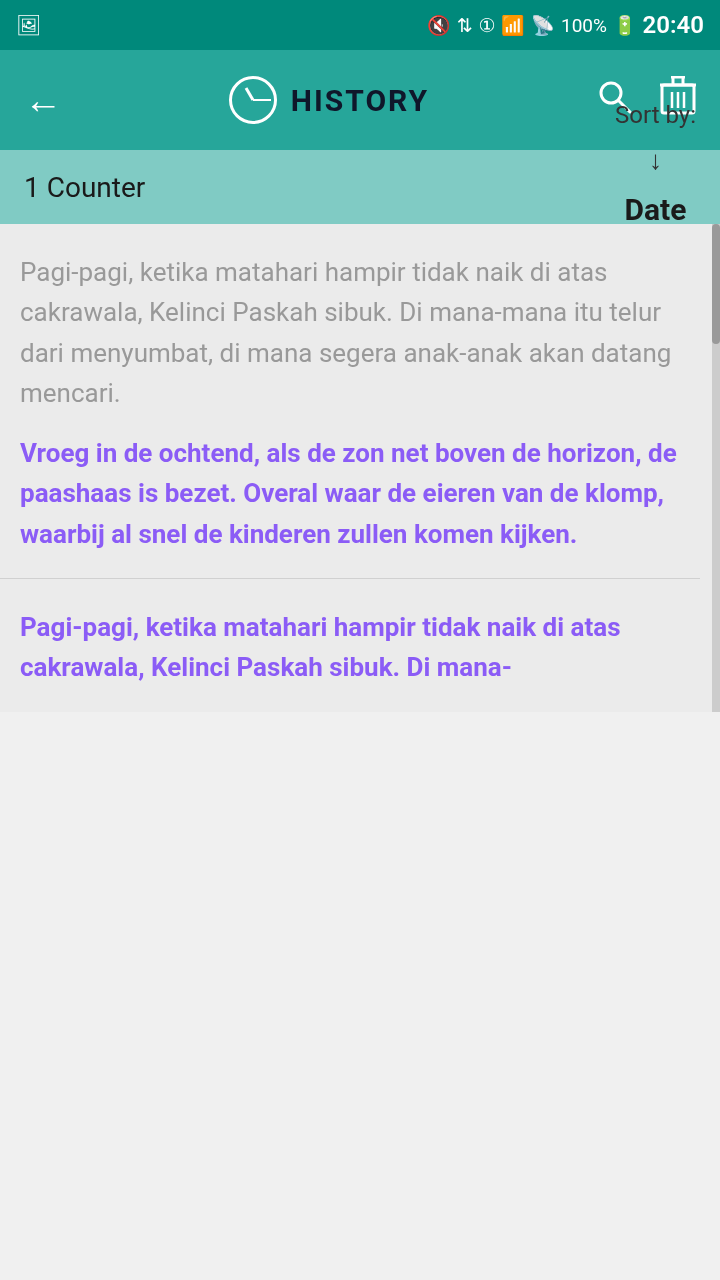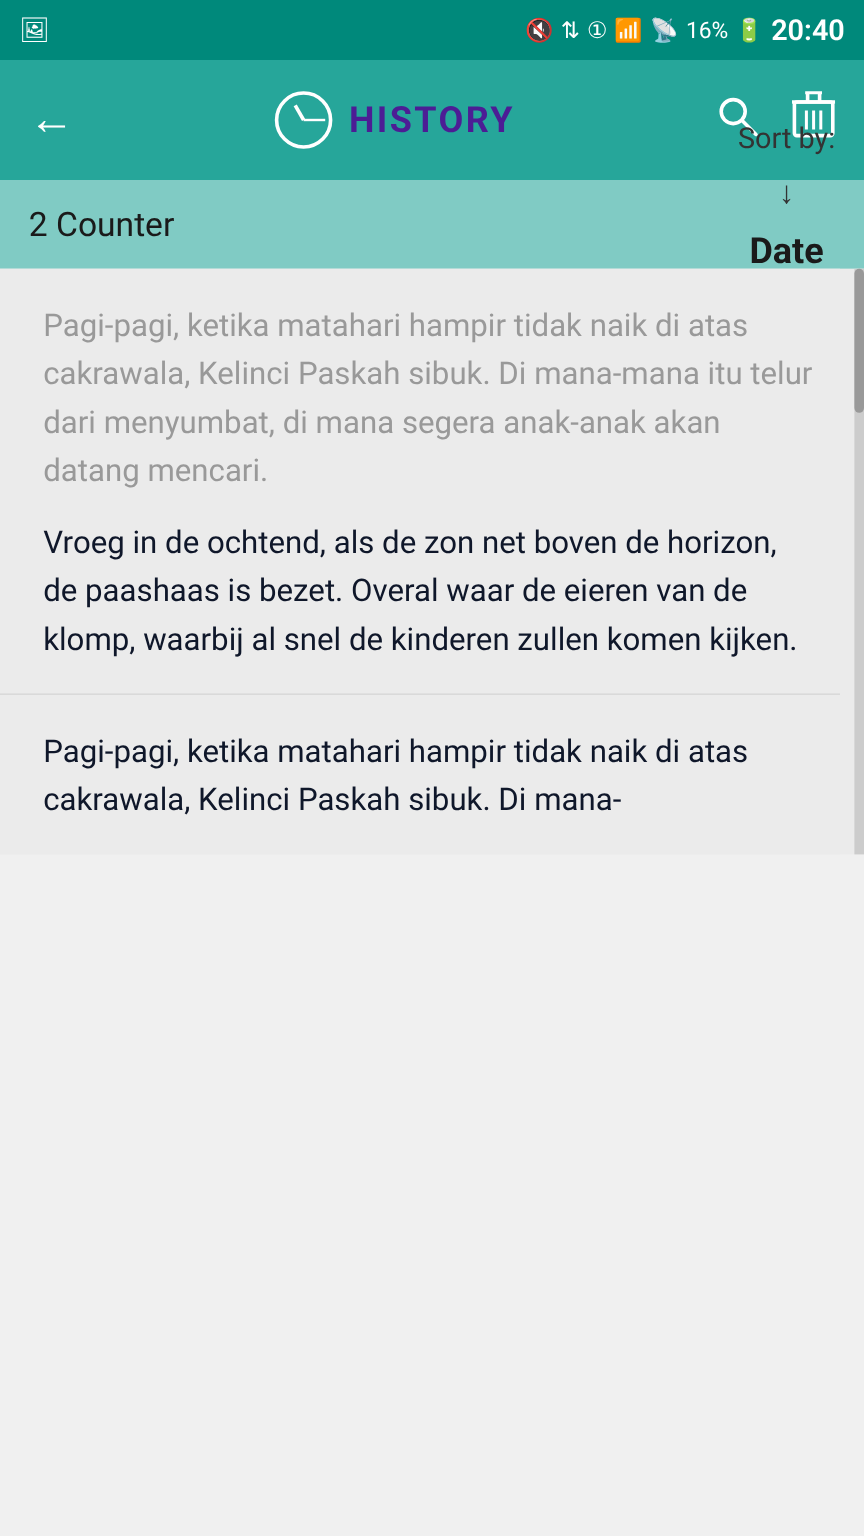--- a/index.html
+++ b/index.html
@@ -59,21 +59,21 @@
     .toolbar-title {
       display: flex;
       align-items: center;
       gap: 14px;
       color: white;
     }
     .toolbar-title-text {
       font-size: 30px;
       font-weight: 700;
       letter-spacing: 2px;
-      color: #4c1d95;
+      color: #0f172a;
     }
     .history-clock-icon {
       width: 48px;
       height: 48px;
       border: 3px solid white;
       border-radius: 50%;
       display: flex;
       align-items: center;
       justify-content: center;
       position: relative;
@@ -172,53 +172,54 @@
     .scrollbar-thumb {
       width: 8px;
       height: 120px;
       background: #999;
       border-radius: 4px;
     }
 
     
     .history-item {
       background: #ebebeb;
-      padding: 28px 20px 24px 36px;
+      padding: 28px 20px 24px 20px;
       border-bottom: 1px solid #d0d0d0;
       width: 700px; 
     }
 
     .original-text {
       font-size: 26px;
       color: #999;
       line-height: 1.55;
       margin-bottom: 20px;
     }
 
     .translated-text {
       font-size: 26px;
-      color: #0f172a;
+      color: #8b5cf6;
       line-height: 1.55;
+      font-weight: bold;
     }
   </style>
 </head>
 <body>
 
 <div class="status-bar">
   <div class="status-bar-left">
 
     <span style="font-size:20px;">🖼</span>
   </div>
   <div class="status-icons">
     <span style="font-size:19px;">🔇</span>
     <span style="font-size:19px;">⇅</span>
     <span style="font-size:19px;">①</span>
     <span style="font-size:19px;">📶</span>
     <span style="font-size:19px;">📡</span>
-    <span style="font-size:19px;">16%</span>
+    <span style="font-size:19px;">100%</span>
     <span style="font-size:19px;">🔋</span>
     <span class="status-time">20:40</span>
   </div>
 </div>
 
 <div class="toolbar">
   <div class="toolbar-back">
     <span style="font-size:38px; color:white;">←</span>
   </div>
 
@@ -248,21 +249,21 @@
         <line x1="11" y1="1" x2="25" y2="1" stroke="white" stroke-width="3"></line>
         <line x1="12" y1="16" x2="12" y2="32" stroke="white" stroke-width="2.5"></line>
         <line x1="18" y1="16" x2="18" y2="32" stroke="white" stroke-width="2.5"></line>
         <line x1="24" y1="16" x2="24" y2="32" stroke="white" stroke-width="2.5"></line>
       </svg>
     </span>
   </div>
 </div>
 
 <div class="subheader">
-  <span class="counter-label">2 Counter</span>
+  <span class="counter-label">1 Counter</span>
   <div class="sort-controls">
     <span class="sort-by-label">Sort by:</span>
     <span class="sort-arrow">↓</span>
     <span class="sort-value">Date</span>
     <span class="sort-dropdown-arrow">▼</span>
   </div>
 </div>
 
 <div class="content">
   <div class="content-inner">

